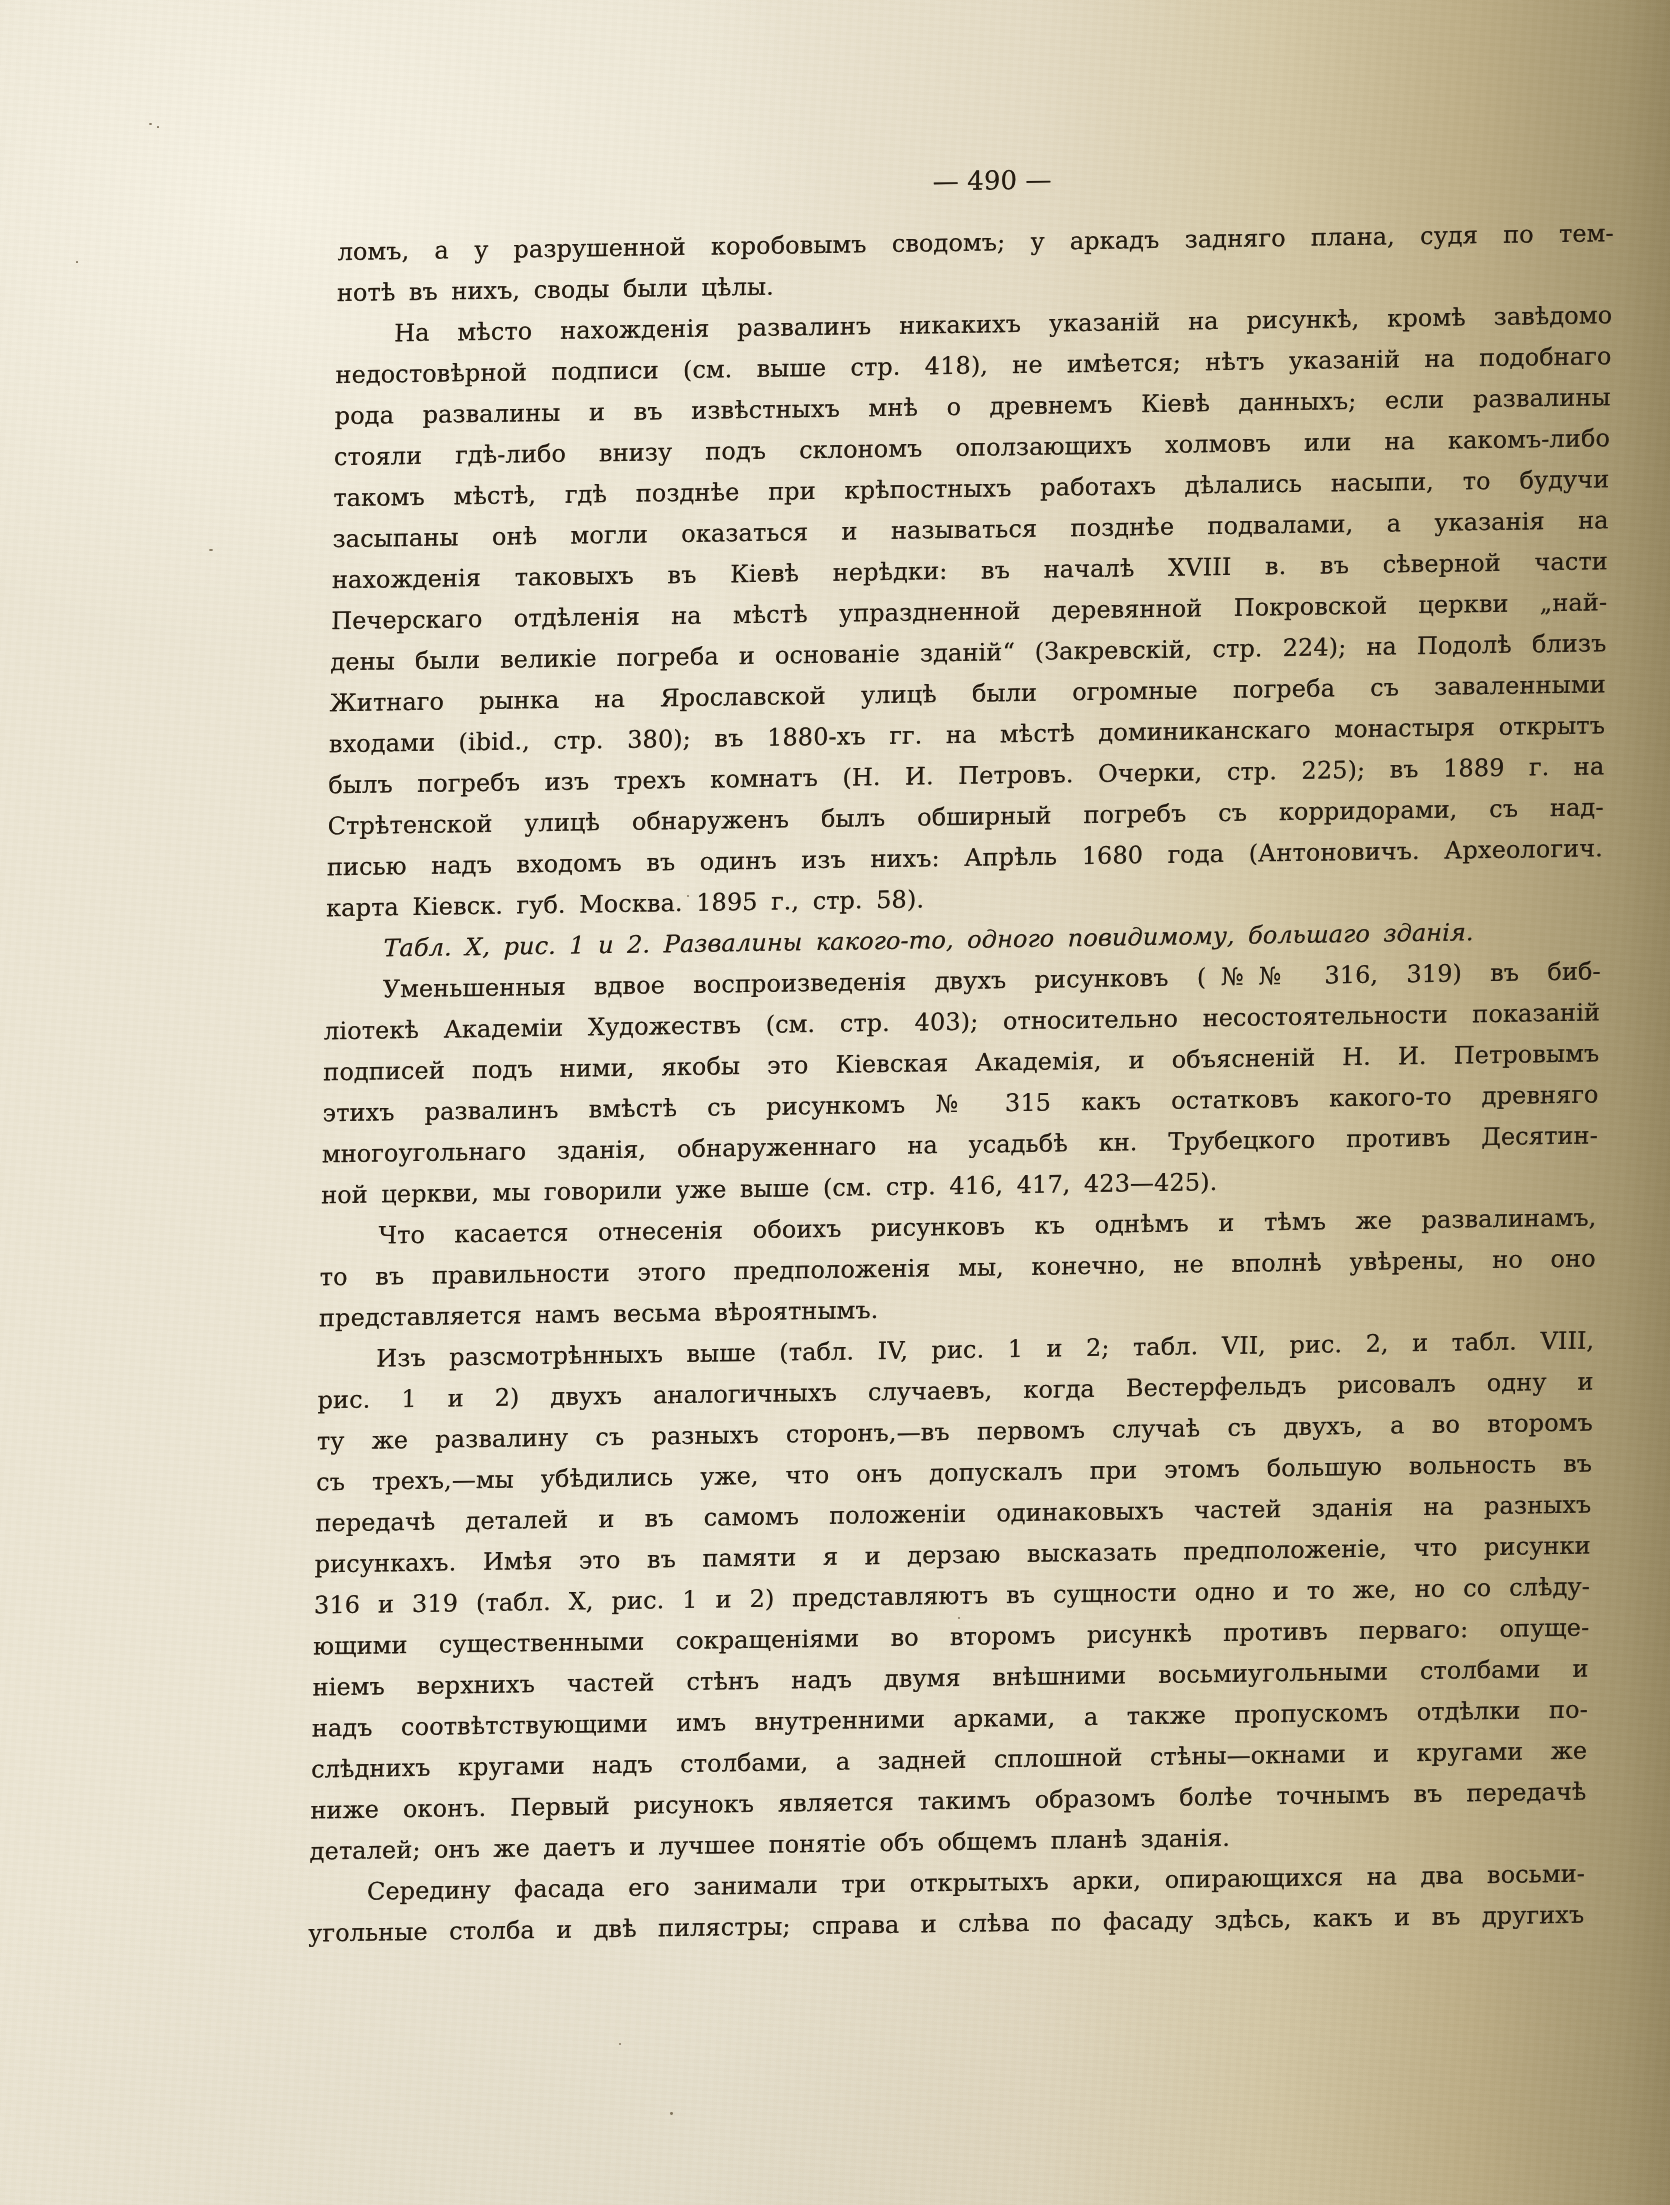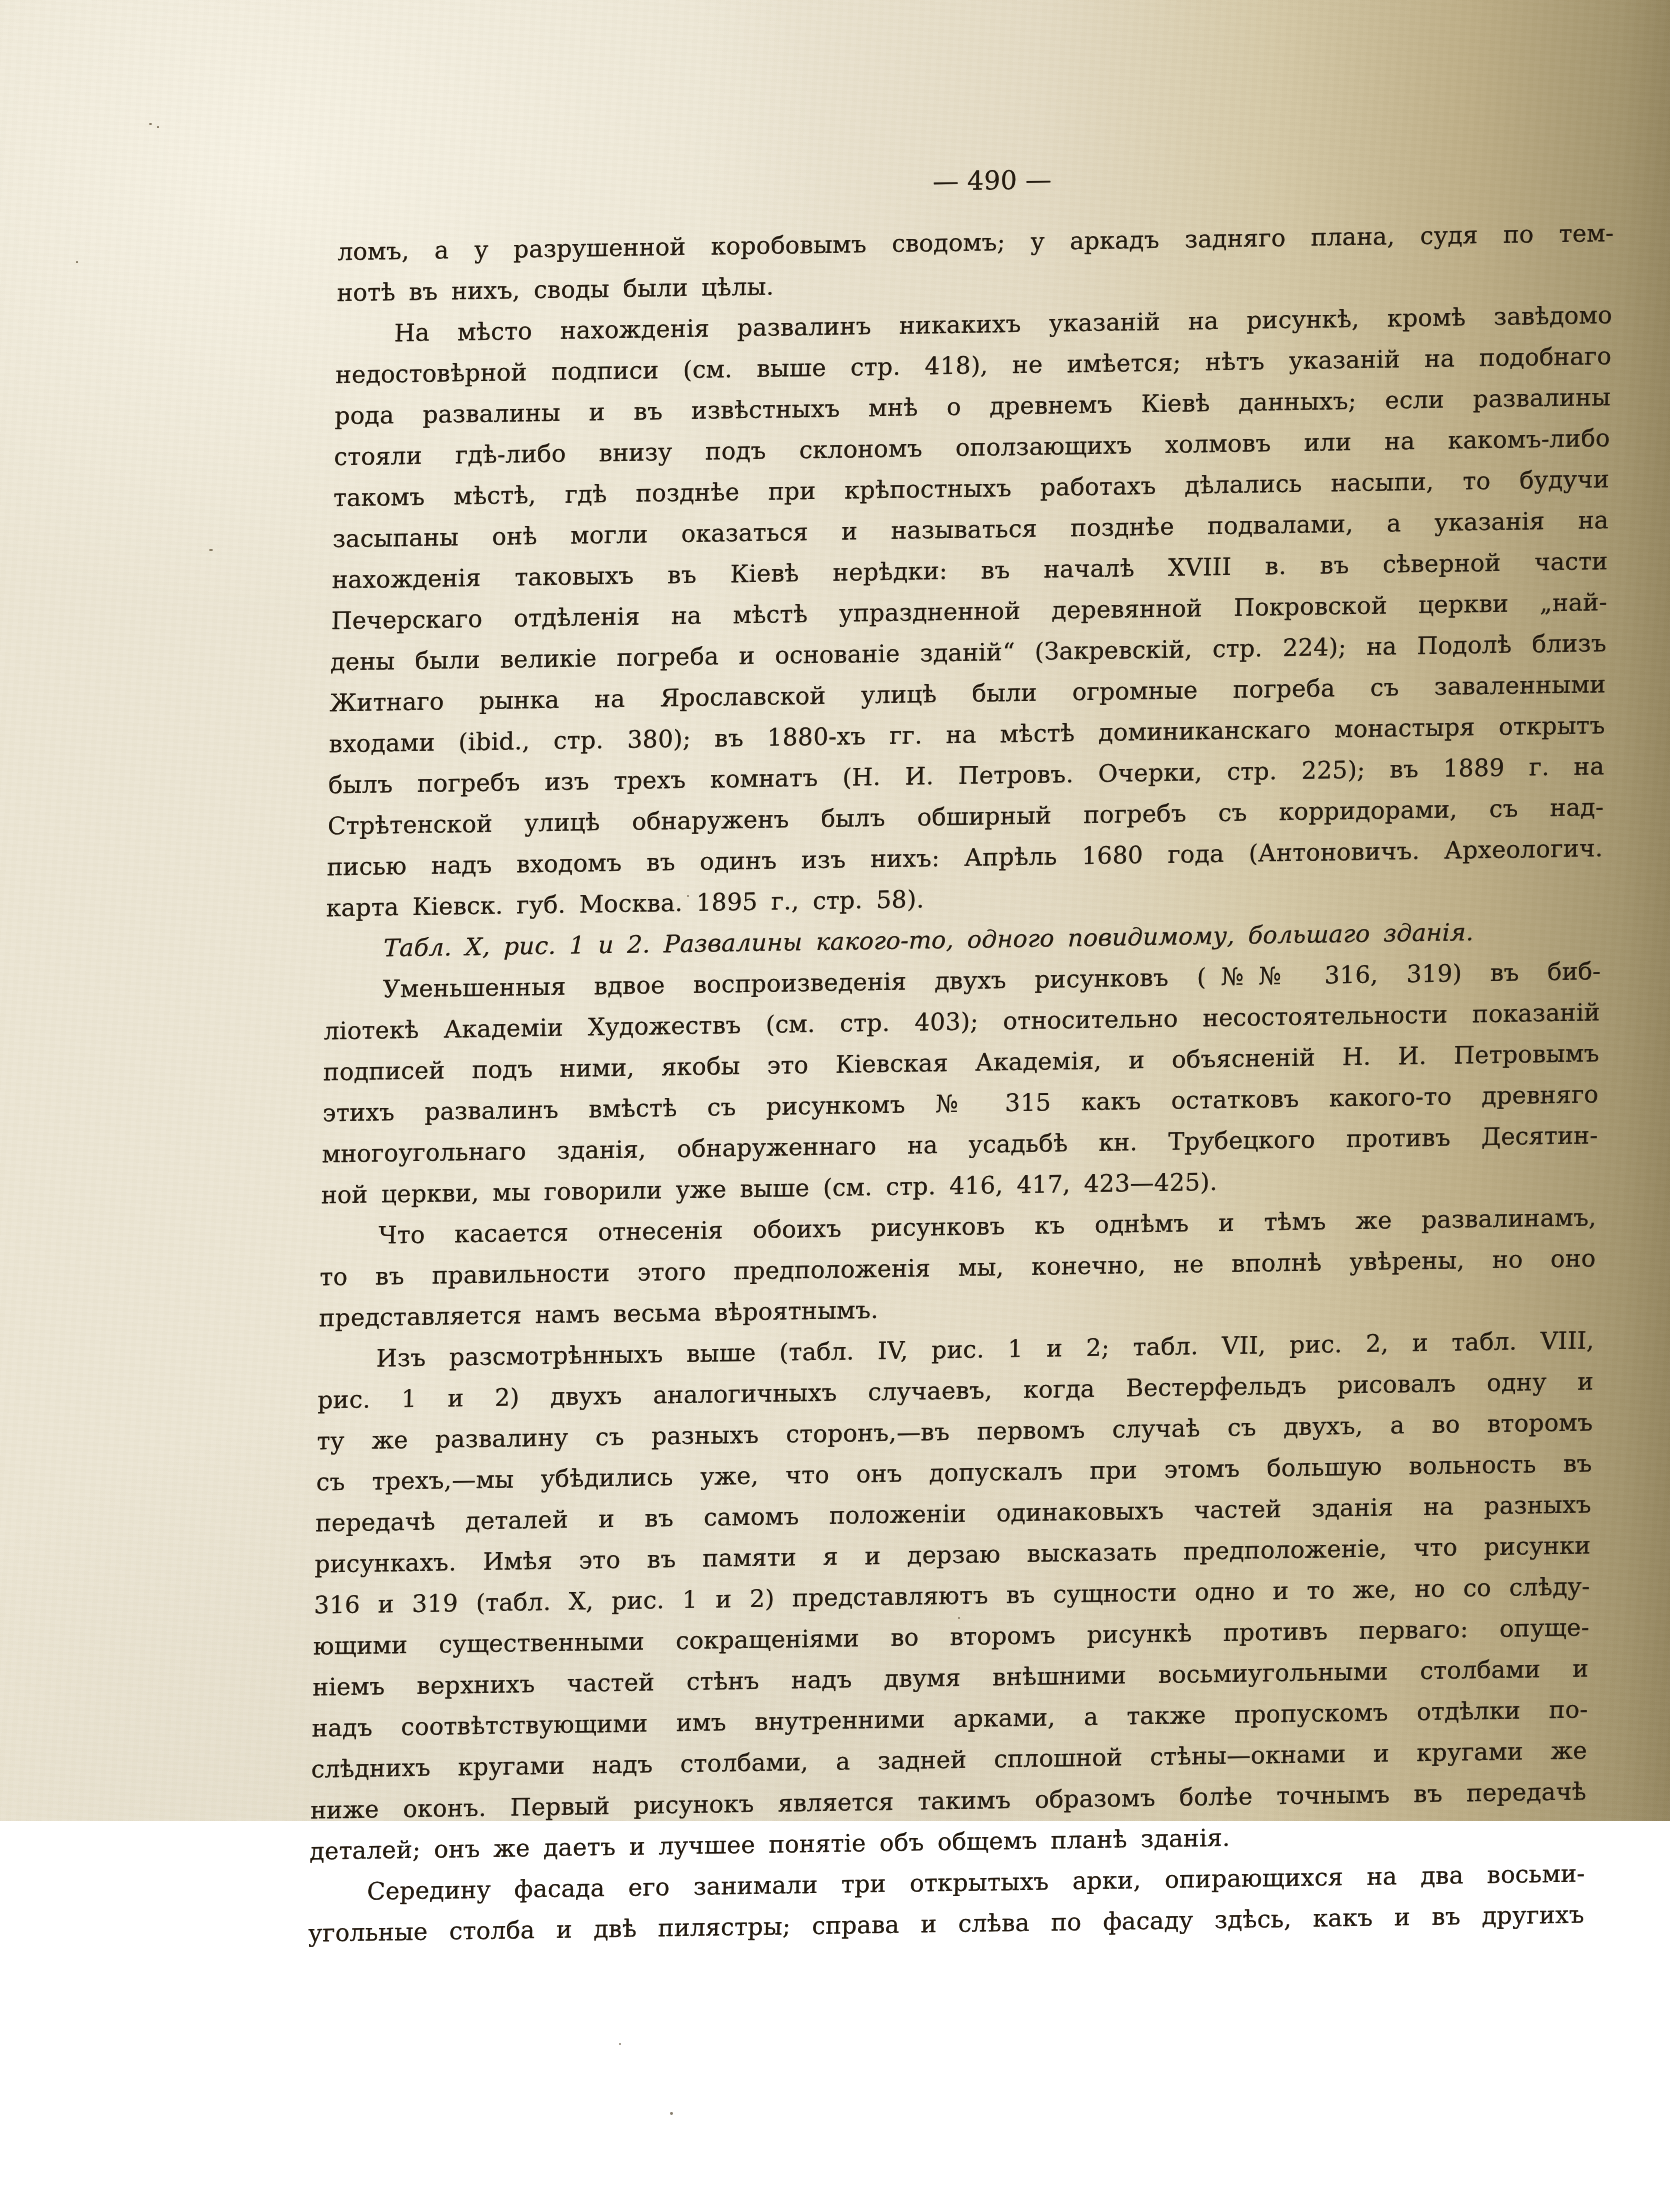--- a/index.html
+++ b/index.html
@@ -9,21 +9,21 @@
     height: 2205px;
     overflow: hidden;
     font-family: "DejaVu Serif", "Liberation Serif", serif;
   }
 
   
   #paper {
     position: absolute;
     inset: 0;
     width: 1671px;
-    height: 1821px;
+    height: 2205px;
     background:
       radial-gradient(905px 735px at 16% 9%, rgba(255,252,242,0.55), rgba(255,252,242,0) 62%),
       radial-gradient(1471px 792px at 46% 104%, rgba(122,106,70,0.10), rgba(122,106,70,0) 70%),
       linear-gradient(to right,
         var(--paper-light) 0%,
         var(--paper-light) 42%,
         #e4dbc4 62%,
         #d5c9a8 76%,
         #bdae87 88%,
         var(--paper-dark) 97%,

